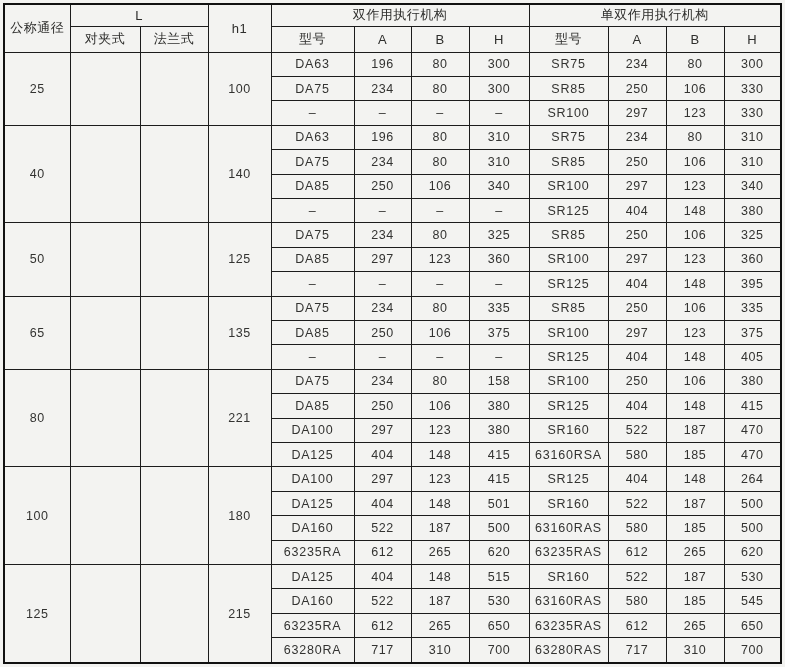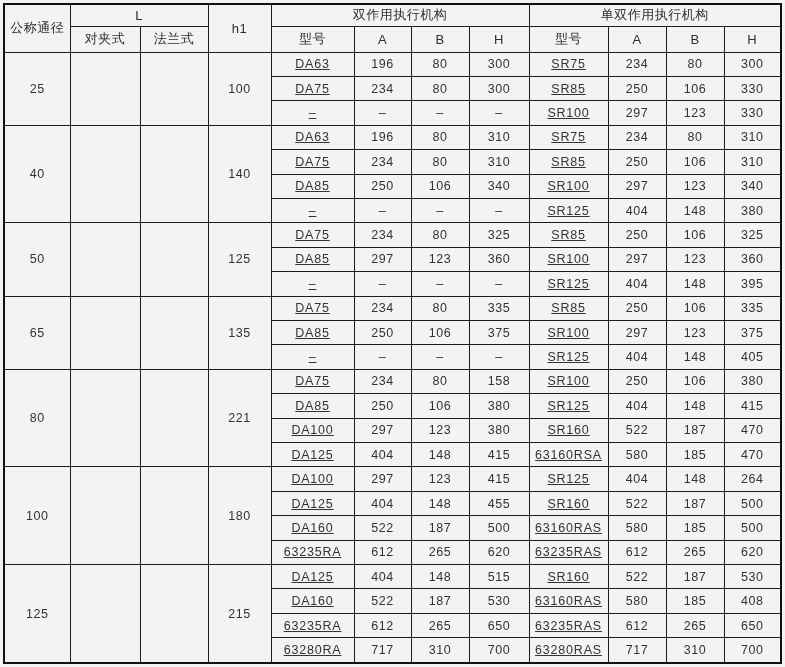--- a/index.html
+++ b/index.html
@@ -37,21 +37,21 @@
   }
   table.spec {
     border: 2px solid #111;
   }
   table.spec thead th {
     font-size: 13px;
     color: #2e2e2c;
   }
   table.spec thead tr.h1row { height: 22px; }
   table.spec thead tr.h2row { height: 26px; }
-  table.spec td.model { letter-spacing: 0.8px; text-decoration: underline; }
+  table.spec td.model { letter-spacing: 0.8px; }
   
   col.c-dn    { width: 66px; }
   col.c-wafer { width: 70px; }
   col.c-flange{ width: 68px; }
   col.c-h1    { width: 63px; }
   col.c-model { width: 83px; }
   col.c-a     { width: 57px; }
   col.c-b     { width: 58px; }
   col.c-h     { width: 60px; }
   col.c-model2{ width: 79px; }
@@ -301,21 +301,21 @@
           <td>415</td>
           <td class="model">SR125</td>
           <td>404</td>
           <td>148</td>
           <td>264</td>
         </tr>
         <tr>
           <td class="model">DA125</td>
           <td>404</td>
           <td>148</td>
-          <td>455</td>
+          <td>501</td>
           <td class="model">SR160</td>
           <td>522</td>
           <td>187</td>
           <td>500</td>
         </tr>
         <tr>
           <td class="model">DA160</td>
           <td>522</td>
           <td>187</td>
           <td>500</td>
@@ -349,21 +349,21 @@
           <td>530</td>
         </tr>
         <tr>
           <td class="model">DA160</td>
           <td>522</td>
           <td>187</td>
           <td>530</td>
           <td class="model">63160RAS</td>
           <td>580</td>
           <td>185</td>
-          <td>408</td>
+          <td>545</td>
         </tr>
         <tr>
           <td class="model">63235RA</td>
           <td>612</td>
           <td>265</td>
           <td>650</td>
           <td class="model">63235RAS</td>
           <td>612</td>
           <td>265</td>
           <td>650</td>

